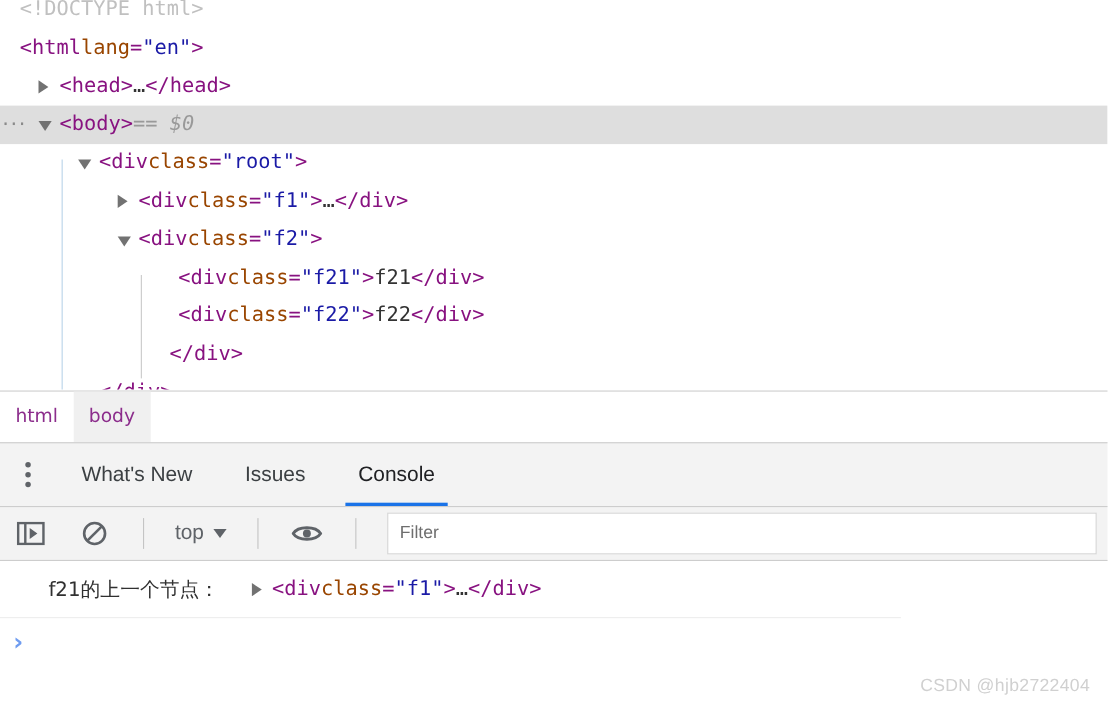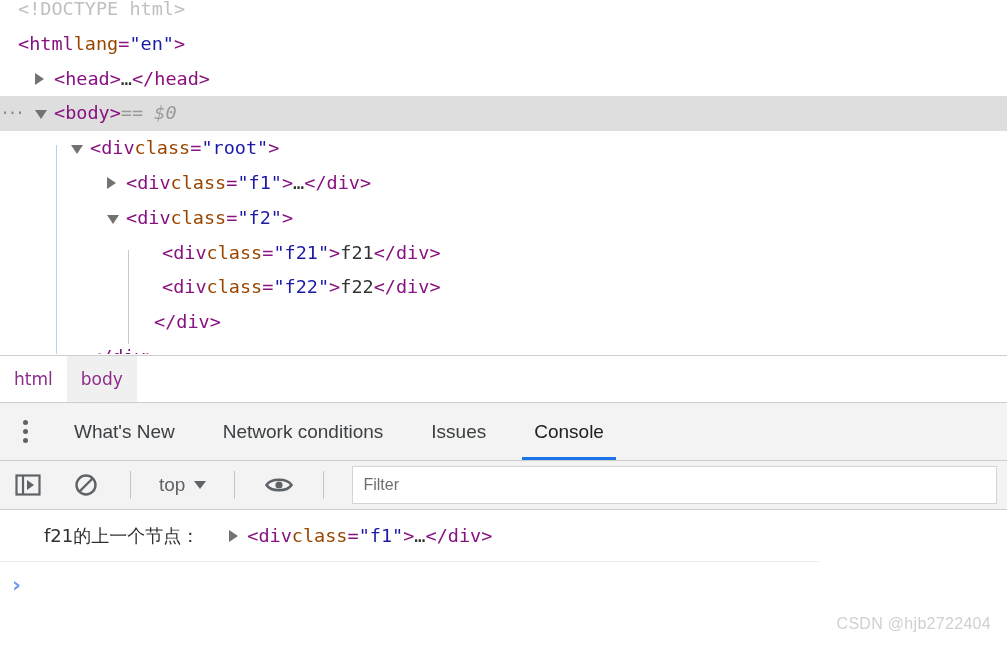--- a/index.html
+++ b/index.html
@@ -337,23 +337,20 @@
 <div id="drawer-tabs">
   <div class="menu-dots">
     <i></i>
     <i></i>
     <i></i>
   </div>
   <div class="dtab">
     <span>What's New</span>
   </div>
   <div class="dtab">
-    <span>Network conditions</span>
-  </div>
-  <div class="dtab">
     <span>Issues</span>
   </div>
   <div class="dtab active">
     <span>Console</span>
   </div>
 </div>
 
 <div id="console-toolbar">
 
   <div class="tb-btn">

